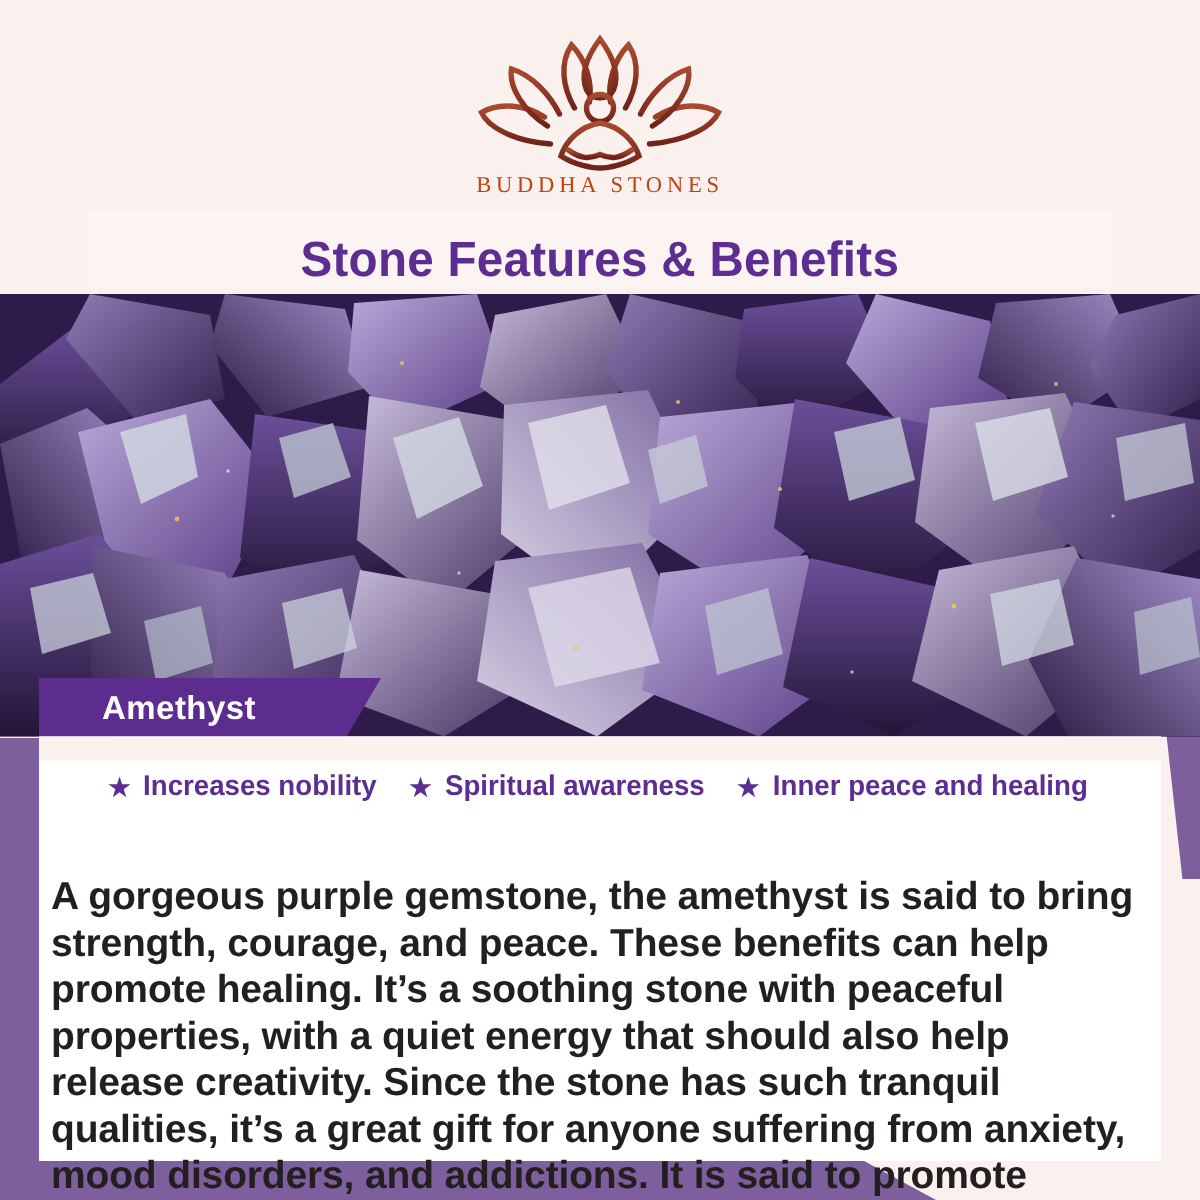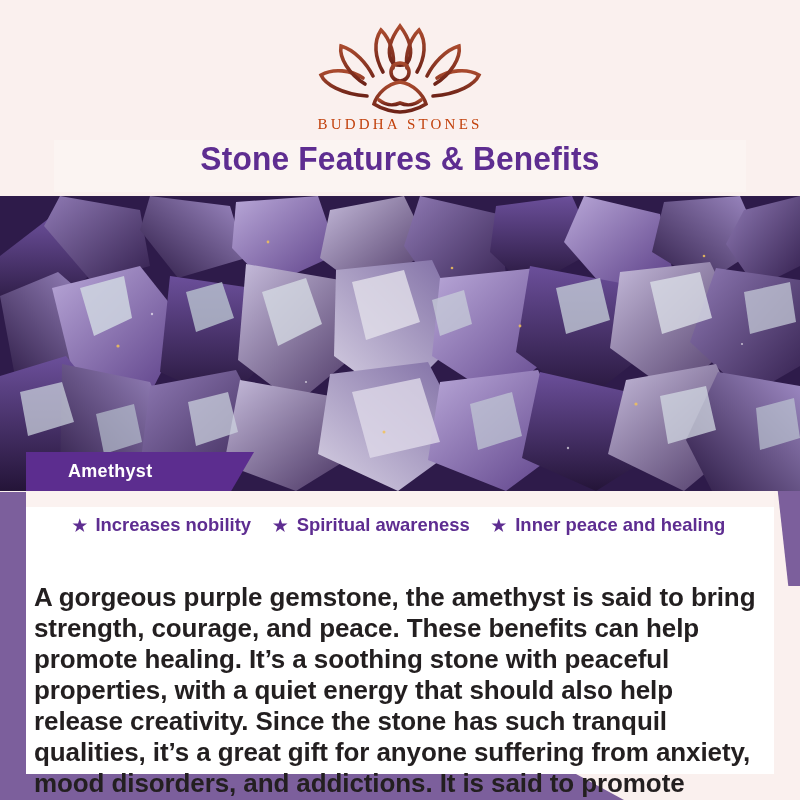--- a/index.html
+++ b/index.html
@@ -77,21 +77,21 @@
     text-align: center;
   }
   .title-band {
     position: absolute;
     left: 54px;
     top: 140px;
     width: 692px;
     height: 52px;
     background: #fbf4f2;
     display: flex;
-    align-items: flex-start;
+    align-items: flex-end;
     justify-content: center;
   }
   .title-band .title {
     font-family: "Liberation Sans Narrow", "Liberation Sans", sans-serif;
     font-size: 33px;
     font-weight: bold;
     letter-spacing: 0.2px;
     color: #5e2d91;
     transform: scaleX(0.96);
   }
@@ -116,21 +116,21 @@
     width: 228px;
     height: 39px;
     background: #5c2d8f;
     clip-path: polygon(0 0, 100% 0, 90% 100%, 0 100%);
     display: flex;
     align-items: center;
   }
   .stone-banner .stone-name {
     margin-left: 42px;
     font-family: "Liberation Sans Narrow", "Liberation Sans", sans-serif;
-    font-size: 18px;
+    font-size: 22px;
     font-weight: bold;
     color: #ffffff;
     letter-spacing: 0.3px;
   }
 
   
   .content {
     position: absolute;
     left: 26px;
     top: 491px;

